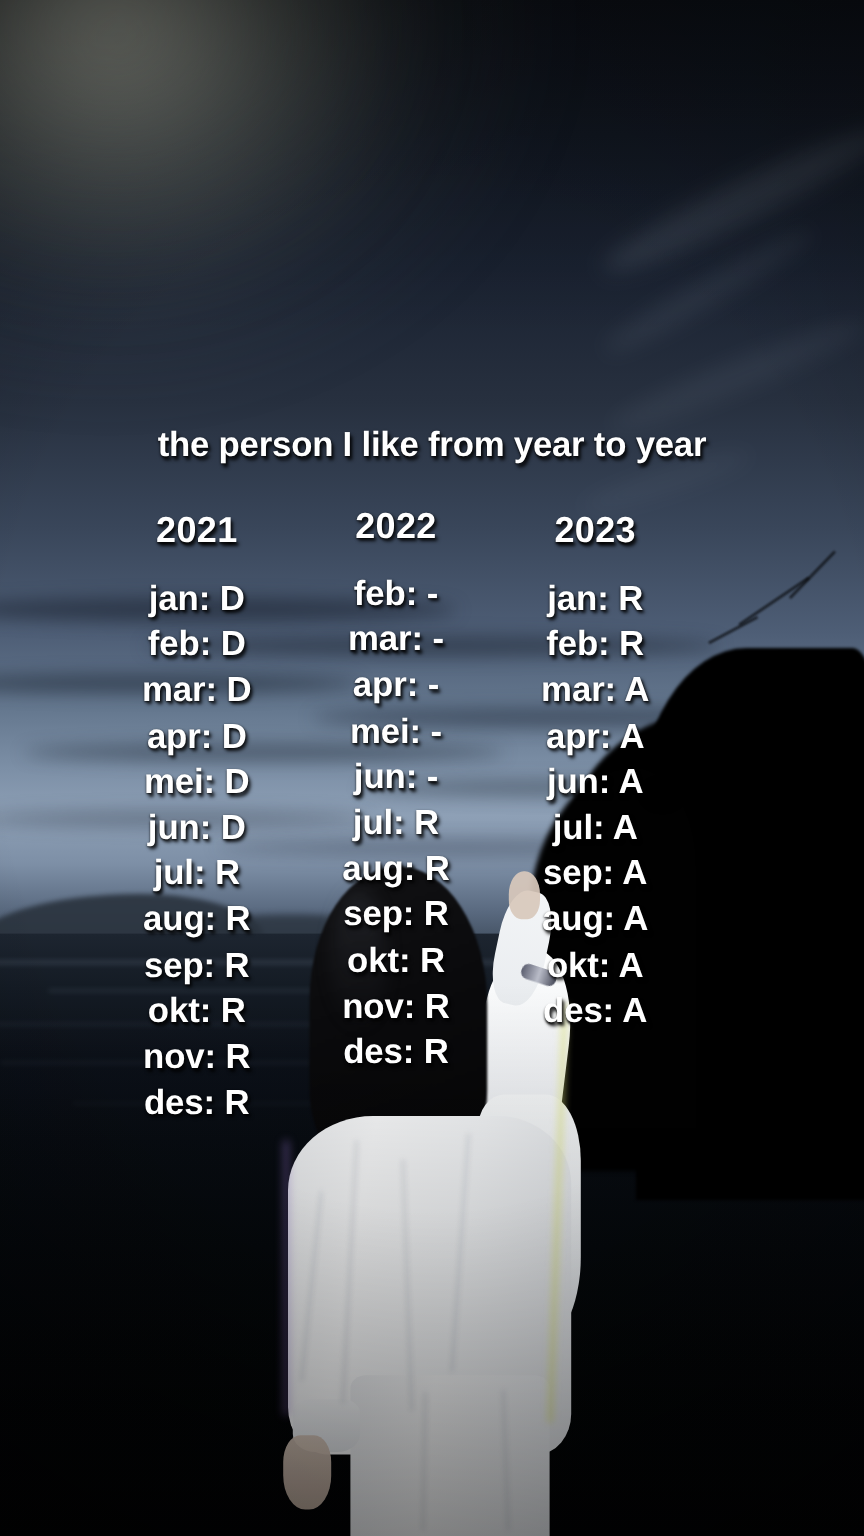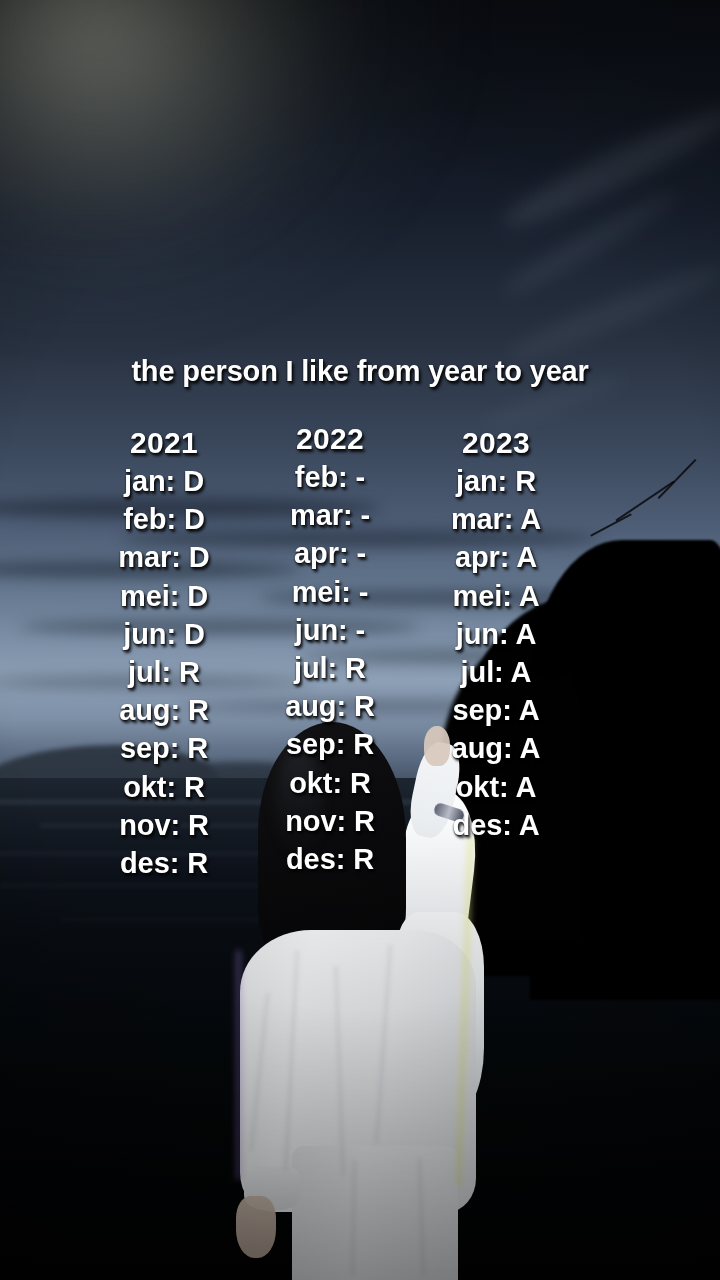--- a/index.html
+++ b/index.html
@@ -243,21 +243,21 @@
   .col{
     width:166px;
     text-align:center;
     color:#fff;
     text-shadow:2px 3px 3px rgba(0,0,0,.82), 0 1px 2px rgba(0,0,0,.85);
   }
   .col.shift{margin-top:-4px;}
   .yr{
     font-size:30px;font-weight:bold;line-height:38px;letter-spacing:.3px;
   }
-  .rows{margin-top:0;}
+  .rows{margin-top:18px;}
   .row{
     font-size:29px;font-weight:bold;line-height:38.2px;letter-spacing:-.1px;
     white-space:nowrap;
   }
 </style>
 </head>
 <body>
 
 <div id="stage">
 
@@ -338,20 +338,21 @@
     <div class="title">the person I like from year to year</div>
 
     <div class="columns">
 
       <div class="col">
         <div class="yr">2021</div>
         <div class="rows">
           <div class="row">jan: D</div>
           <div class="row">feb: D</div>
           <div class="row">mar: D</div>
+          <div class="row">apr: D</div>
           <div class="row">mei: D</div>
           <div class="row">jun: D</div>
           <div class="row">jul: R</div>
           <div class="row">aug: R</div>
           <div class="row">sep: R</div>
           <div class="row">okt: R</div>
           <div class="row">nov: R</div>
           <div class="row">des: R</div>
         </div>
       </div>
@@ -370,23 +371,23 @@
           <div class="row">okt: R</div>
           <div class="row">nov: R</div>
           <div class="row">des: R</div>
         </div>
       </div>
 
       <div class="col">
         <div class="yr">2023</div>
         <div class="rows">
           <div class="row">jan: R</div>
+          <div class="row">feb: R</div>
           <div class="row">mar: A</div>
           <div class="row">apr: A</div>
-          <div class="row">mei: A</div>
           <div class="row">jun: A</div>
           <div class="row">jul: A</div>
           <div class="row">sep: A</div>
           <div class="row">aug: A</div>
           <div class="row">okt: A</div>
           <div class="row">des: A</div>
         </div>
       </div>
 
     </div>

